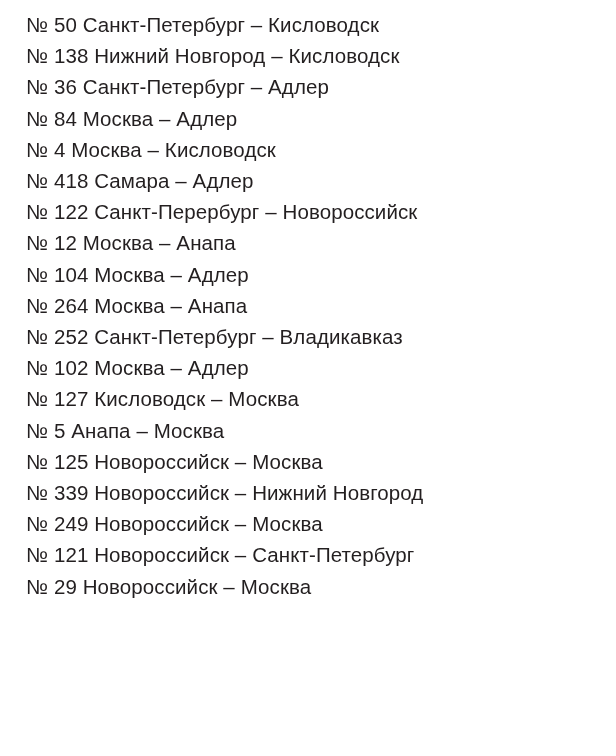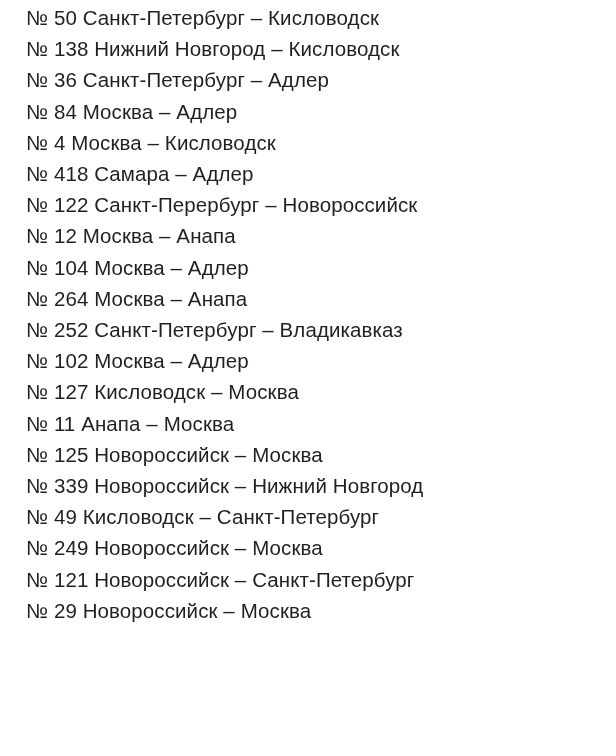--- a/index.html
+++ b/index.html
@@ -10,21 +10,21 @@
   body {
     width: 616px;
     height: 756px;
     overflow: hidden;
     font-family: "Liberation Sans", sans-serif;
     color: #231f20;
   }
   .train-list {
     list-style: none;
     margin: 0;
-    padding: 2px 0 0 26px;
+    padding: 9px 0 0 26px;
   }
   .train-list li {
     font-size: 20.5px;
     line-height: 31.2px;
     white-space: nowrap;
     letter-spacing: 0.1px;
   }
 </style>
 </head>
 <body>
@@ -36,20 +36,19 @@
   <li>№ 84 Москва – Адлер</li>
   <li>№ 4 Москва – Кисловодск</li>
   <li>№ 418 Самара – Адлер</li>
   <li>№ 122 Санкт-Перербург – Новороссийск</li>
   <li>№ 12 Москва – Анапа</li>
   <li>№ 104 Москва – Адлер</li>
   <li>№ 264 Москва – Анапа</li>
   <li>№ 252 Санкт-Петербург – Владикавказ</li>
   <li>№ 102 Москва – Адлер</li>
   <li>№ 127 Кисловодск – Москва</li>
-  <li>№ 11 Анапа – Москва</li>
+  <li>№ 5 Анапа – Москва</li>
   <li>№ 125 Новороссийск – Москва</li>
   <li>№ 339 Новороссийск – Нижний Новгород</li>
-  <li>№ 49 Кисловодск – Санкт-Петербург</li>
   <li>№ 249 Новороссийск – Москва</li>
   <li>№ 121 Новороссийск – Санкт-Петербург</li>
   <li>№ 29 Новороссийск – Москва</li>
 </ul>
 
 </body></html>

